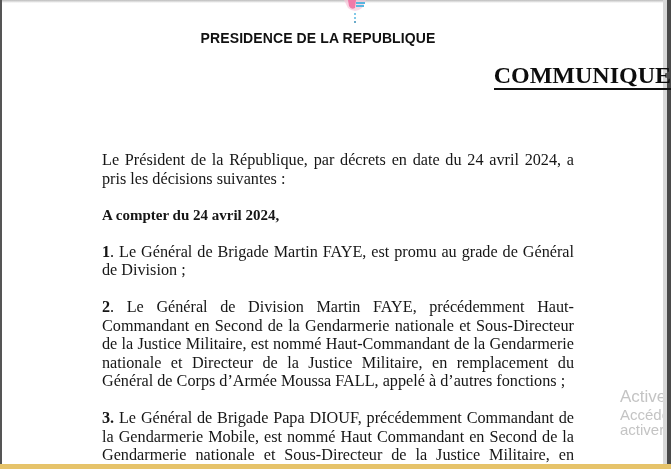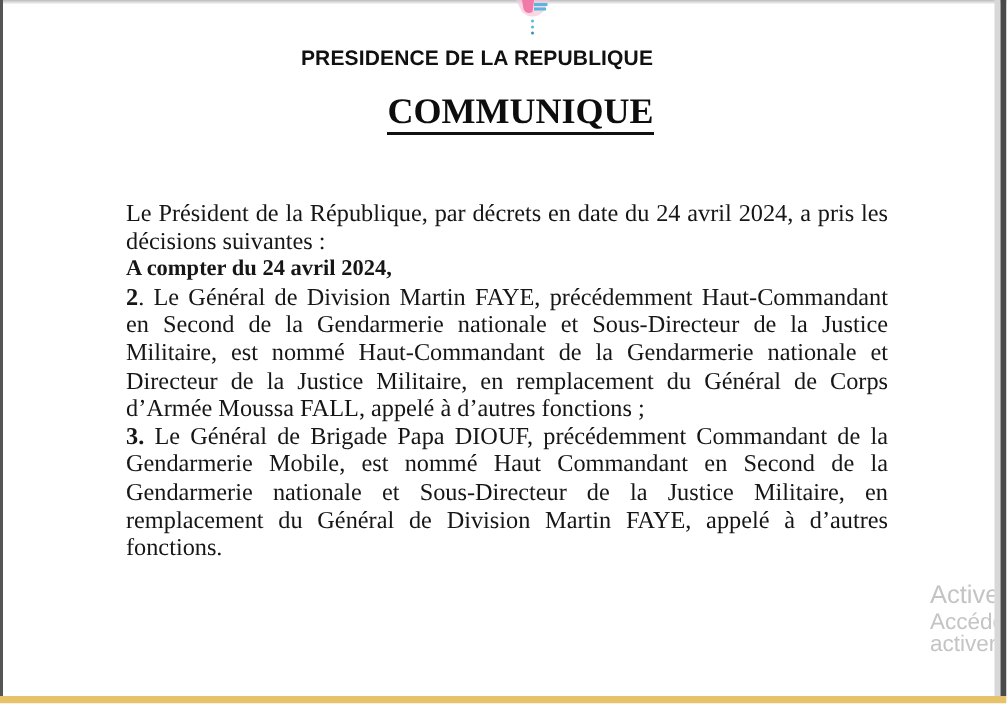--- a/index.html
+++ b/index.html
@@ -13,29 +13,29 @@
     .frame-right-shade { position: absolute; left: 663px; top: 0; width: 4px; height: 464px; background: #d8d8d8; }
     .bottom-bar { position: absolute; left: 0; top: 464px; width: 671px; height: 5px; background: #e6c36a; }
     .top-shade { position: absolute; left: 0; top: 0; width: 671px; height: 3px; background: linear-gradient(#bbb, #fff); }
     .emblem { position: absolute; left: 340px; top: 0; width: 30px; height: 28px; }
     .header {
       position: absolute; left: 0; top: 30px; width: 588px; text-align: center;
       font-family: "Liberation Sans", sans-serif; font-weight: bold; font-size: 14px;
       color: #111; letter-spacing: 0.1px; padding-left: 48px; box-sizing: border-box;
     }
     .title {
-      position: absolute; left: 0; top: 62px; width: 671px; text-align: center;
+      position: absolute; left: 0; top: 62px; width: 671px; text-align: right;
       font-weight: bold; font-size: 24px; color: #0d0d0d; padding-left: 23px; box-sizing: border-box;
     }
     .title span { border-bottom: 2px solid #111; padding-bottom: 0px; }
     .body {
       position: absolute; left: 84px; top: 133px; width: 508px;
       font-size: 16.2px; line-height: 18.6px; color: #161616; text-align: justify;
     }
-    .body p { margin: 0; }
+    .body p { margin: 18px; }
     .body .strong { font-weight: bold; font-size: 15px; }
     .num { font-weight: bold; }
     .watermark {
       position: absolute; left: 620px; top: 387px; color: #c4c4c4;
       font-family: "Liberation Sans", sans-serif; white-space: nowrap;
     }
     .wm1 { font-size: 17px; line-height: 20px; }
     .wm2 { font-size: 15px; line-height: 15px; }
     .wm-clip { position: absolute; left: 620px; top: 380px; width: 43px; height: 70px; overflow: hidden; }
     .wm-clip .watermark { left: 0; top: 7px; }
@@ -60,20 +60,21 @@
 
 <div class="header">PRESIDENCE DE LA REPUBLIQUE</div>
 
 <div class="title">
   <span>COMMUNIQUE</span>
 </div>
 
 <div class="body">
   <p>Le Président de la République, par décrets en date du 24 avril 2024, a pris les décisions suivantes :</p>
   <p class="strong">A compter du 24 avril 2024,</p>
+  <p><span class="num">1</span><span>. Le Général de Brigade Martin FAYE, est promu au grade de Général de Division ;</span></p>
   <p><span class="num">2</span><span>. Le Général de Division Martin FAYE, précédemment Haut-Commandant en Second de la Gendarmerie nationale et Sous-Directeur de la Justice Militaire, est nommé Haut-Commandant de la Gendarmerie nationale et Directeur de la Justice Militaire, en remplacement du Général de Corps d’Armée Moussa FALL, appelé à d’autres fonctions ;</span></p>
   <p><span class="num">3.</span><span> Le Général de Brigade Papa DIOUF, précédemment Commandant de la Gendarmerie Mobile, est nommé Haut Commandant en Second de la Gendarmerie nationale et Sous-Directeur de la Justice Militaire, en remplacement du Général de Division Martin FAYE, appelé à d’autres fonctions.</span></p>
 </div>
 
 <div class="wm-clip">
   <div class="watermark">
     <div class="wm1">Activer</div>
     <div class="wm2">Accédez</div>
     <div class="wm2">activer W</div>
   </div>

